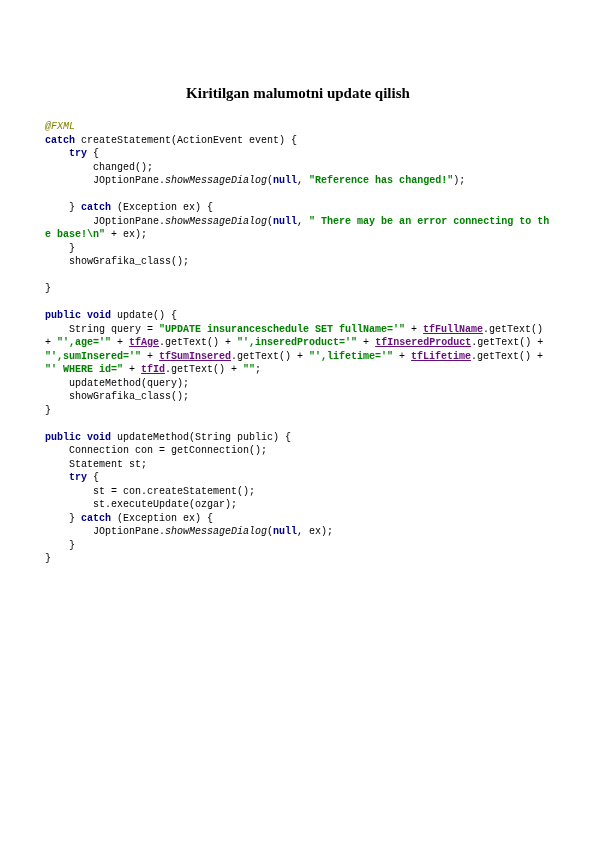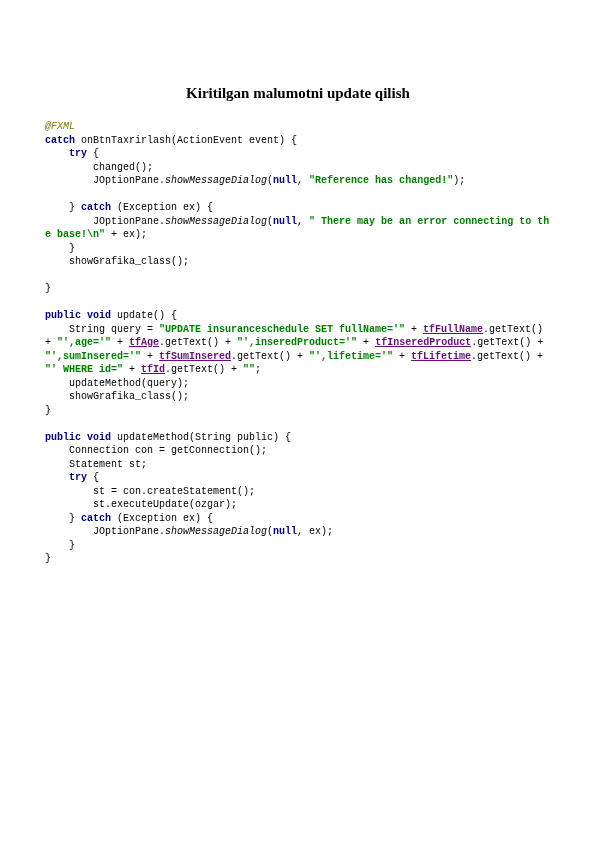--- a/index.html
+++ b/index.html
@@ -31,21 +31,21 @@
   .str { font-weight: bold; color: #008000; }
   .field { font-weight: bold; color: #660e7a; text-decoration: underline; }
   .stat { font-style: italic; }
 </style>
 </head>
 <body>
 
 <h1 class="title">Kiritilgan malumotni update qilish</h1>
 
 <div class="code"><span class="anno">@FXML</span>
-<span class="kw">catch</span><span> onBtnTaxrirlash(ActionEvent event) {</span>
+<span class="kw">catch</span><span> createStatement(ActionEvent event) {</span>
 <span>    </span><span class="kw">try</span><span> {</span>
 <span>        changed();</span>
 <span>        JOptionPane.</span><span class="stat">showMessageDialog</span><span>(</span><span class="kw">null</span><span>, </span><span class="str">"Reference has changed!"</span><span>);</span>
 <span></span>
 <span>    } </span><span class="kw">catch</span><span> (Exception ex) {</span>
 <span>        JOptionPane.</span><span class="stat">showMessageDialog</span><span>(</span><span class="kw">null</span><span>, </span><span class="str">" There may be an error connecting to the base!\n"</span><span> + ex);</span>
 <span>    }</span>
 <span>    showGrafika_class();</span>
 <span></span>
 <span>}</span>

